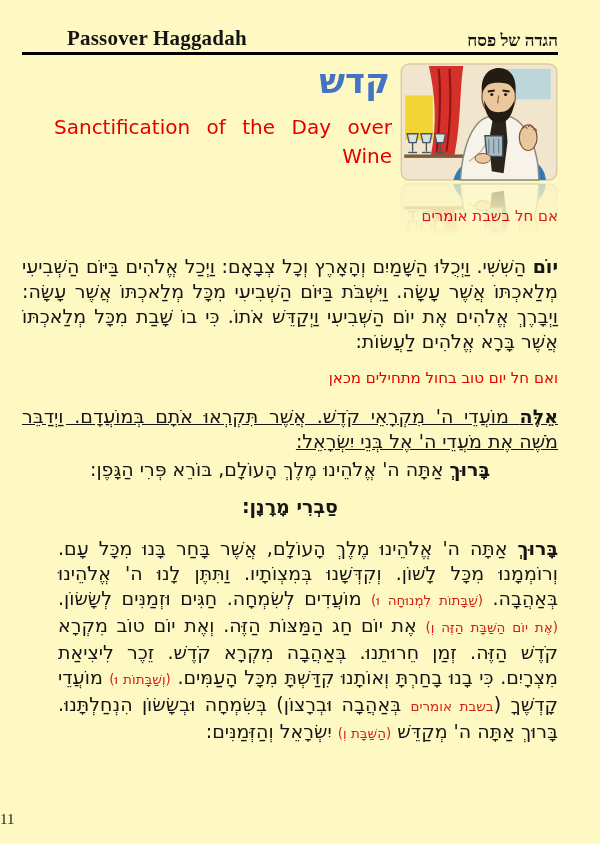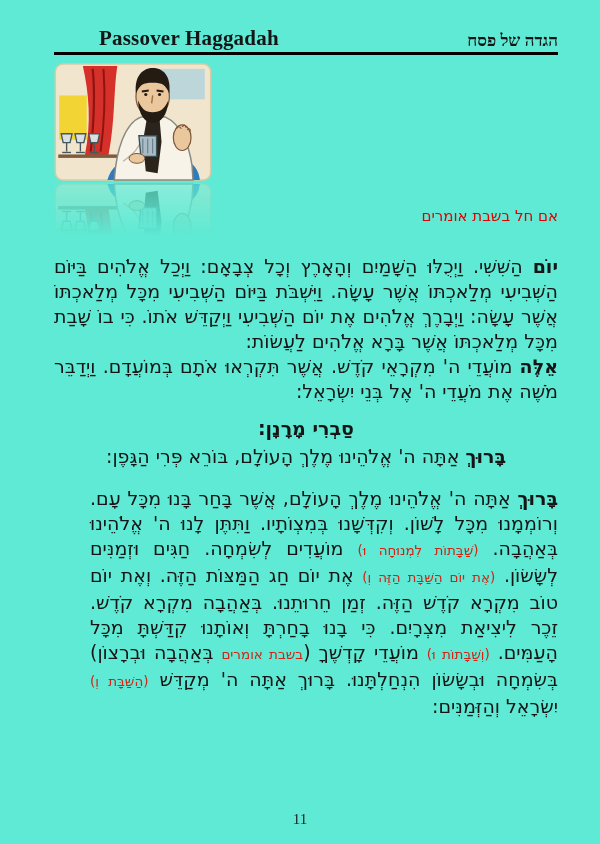--- a/index.html
+++ b/index.html
@@ -7,22 +7,22 @@
     --inline_red:#d42315;
     --title_blue:#4472c4;
     --text:#151515;
     --rule:#000000;
   }
   *{box-sizing:border-box;}
   html,body{margin:0;padding:0;background:#ffffff;}
   .page{
     position:relative;
     width:600px;height:844px;
-    background:#5eead4;
-    padding:26px 42px 0 54px;
+    background:#fef9c3;
+    padding:26px 42px 0 22px;
     overflow:hidden;
     font-family:"DejaVu Sans",sans-serif;
     color:var(--text);
   }
   
   .hdr{
     display:flex;justify-content:space-between;align-items:flex-end;
     border-bottom:3px solid var(--rule);
     padding-bottom:1px;
   }
@@ -64,50 +64,54 @@
   .note-1{margin-top:26px;}
   .note-2{margin-top:15px;}
   
   .heb{
     direction:rtl;
     text-align:justify;text-align-last:right;
     font-size:19px;line-height:25px;
     margin:0;
   }
   .p1{margin-top:28px;}
-  .p2{margin-top:0;}
+  .p2{margin-top:16px;text-decoration:underline;}
   .lead{font-weight:bold;}
   .center-line{
     direction:rtl;text-align:center;
     font-size:19px;line-height:25px;
   }
   .savri{margin-top:12px;font-weight:bold;}
   .borei{margin-top:3px;}
   .kiddush{margin-top:17px;margin-left:36px;}
   .seg-bold{font-weight:bold;}
   .seg-red-small{color:var(--inline_red);font-size:13.5px;}
   
   .pagenum{
     position:absolute;left:0;right:0;bottom:16px;
-    text-align:center;
+    text-align:left;
     font-family:"Liberation Serif",serif;
     font-size:15px;color:#222;
   }
 </style>
 </head>
 <body>
 
 <div class="page">
 
   <div class="hdr">
     <div class="hdr-en">Passover Haggadah</div>
     <div class="hdr-he">הגדה של פסח</div>
   </div>
 
   <div class="hero">
+    <div class="hero-left">
+      <div class="kadesh">קדש</div>
+      <div class="subtitle">Sanctification of the Day over Wine</div>
+    </div>
     <div class="illu-wrap">
       <svg viewBox="0 0 160 120" xmlns="http://www.w3.org/2000/svg">
         <rect x="1" y="1" width="158" height="118" rx="8" fill="#f1e6cd" stroke="#d9cba6" stroke-width="1.5"></rect>
 
         <rect x="5" y="33" width="28" height="45" fill="#f2d435"></rect>
 
         <rect x="103" y="6" width="50" height="31" fill="#bcd6da"></rect>
 
         <path d="M29 3 L64 3 C60 30 62 58 55 94 L31 94 C38 60 35 30 29 3 Z" fill="#d5302a"></path>
         <path d="M39 6 C42 35 40 62 37 90" stroke="#8f1410" stroke-width="2.2" fill="none"></path>
@@ -150,24 +154,25 @@
           <path d="M124 67 C126 64 128 64 129 67 M130 65 C132 62 134 63 134 66 M135 68 C137 66 139 67 138 70" stroke="#7a5636" stroke-width="1.1" fill="none"></path>
         </g>
       </svg>
     </div>
   </div>
 
   <div class="note note-1">אם חל בשבת אומרים</div>
 
   <p class="heb p1"><span class="lead">יוֹם</span><span> הַשִּׁשִּׁי. וַיְכֻלּוּ הַשָּׁמַיִם וְהָאָרֶץ וְכָל צְבָאָם: וַיְכַל אֱלֹהִים בַּיּוֹם הַשְּׁבִיעִי מְלַאכְתּוֹ אֲשֶׁר עָשָׂה. וַיִּשְׁבֹּת בַּיּוֹם הַשְּׁבִיעִי מִכָּל מְלַאכְתּוֹ אֲשֶׁר עָשָׂה: וַיְבָרֶךְ אֱלֹהִים אֶת יוֹם הַשְּׁבִיעִי וַיְקַדֵּשׁ אֹתוֹ. כִּי בוֹ שָׁבַת מִכָּל מְלַאכְתּוֹ אֲשֶׁר בָּרָא אֱלֹהִים לַעֲשׂוֹת:</span></p>
 
+  <div class="note note-2">ואם חל יום טוב בחול מתחילים מכאן</div>
 
   <p class="heb p2"><span class="lead">אֵלֶּה</span><span> מוֹעֲדֵי ה' מִקְרָאֵי קֹדֶשׁ. אֲשֶׁר תִּקְרְאוּ אֹתָם בְּמוֹעֲדָם. וַיְדַבֵּר מֹשֶׁה אֶת מֹעֲדֵי ה' אֶל בְּנֵי יִשְׂרָאֵל:</span></p>
 
+  <div class="center-line borei"><span class="lead">בָּרוּךְ</span><span> אַתָּה ה' אֱלֹהֵינוּ מֶלֶךְ הָעוֹלָם, בּוֹרֵא פְּרִי הַגָּפֶן:</span></div>
+
   <div class="center-line savri">סַבְרִי מָרָנָן:</div>
-
-  <div class="center-line borei"><span class="lead">בָּרוּךְ</span><span> אַתָּה ה' אֱלֹהֵינוּ מֶלֶךְ הָעוֹלָם, בּוֹרֵא פְּרִי הַגָּפֶן:</span></div>
 
   <p class="heb kiddush"><span class="seg-bold">בָּרוּךְ</span><span class="seg-normal"> אַתָּה ה' אֱלֹהֵינוּ מֶלֶךְ הָעוֹלָם, אֲשֶׁר בָּחַר בָּנוּ מִכָּל עָם. וְרוֹמְמָנוּ מִכָּל לָשׁוֹן. וְקִדְּשָׁנוּ בְּמִצְוֹתָיו. וַתִּתֶּן לָנוּ ה' אֱלֹהֵינוּ בְּאַהֲבָה. </span><span class="seg-red-small">(שַׁבָּתוֹת לִמְנוּחָה וּ)</span><span class="seg-normal"> מוֹעֲדִים לְשִׂמְחָה. חַגִּים וּזְמַנִּים לְשָׂשׂוֹן. </span><span class="seg-red-small">(אֶת יוֹם הַשַּׁבָּת הַזֶּה וְ)</span><span class="seg-normal"> אֶת יוֹם חַג הַמַּצּוֹת הַזֶּה. וְאֶת יוֹם טוֹב מִקְרָא קֹדֶשׁ הַזֶּה. זְמַן חֵרוּתֵנוּ. בְּאַהֲבָה מִקְרָא קֹדֶשׁ. זֵכֶר לִיצִיאַת מִצְרָיִם. כִּי בָנוּ בָחַרְתָּ וְאוֹתָנוּ קִדַּשְׁתָּ מִכָּל הָעַמִּים. </span><span class="seg-red-small">(וְשַׁבָּתוֹת וּ)</span><span class="seg-normal"> מוֹעֲדֵי קָדְשֶׁךָ (</span><span class="seg-red-small">בשבת אומרים</span><span class="seg-normal"> בְּאַהֲבָה וּבְרָצוֹן) בְּשִׂמְחָה וּבְשָׂשׂוֹן הִנְחַלְתָּנוּ. בָּרוּךְ אַתָּה ה' מְקַדֵּשׁ </span><span class="seg-red-small">(הַשַּׁבָּת וְ)</span><span class="seg-normal"> יִשְׂרָאֵל וְהַזְּמַנִּים:</span></p>
 
   <div class="pagenum">11</div>
 
 </div>
 
 </body></html>

